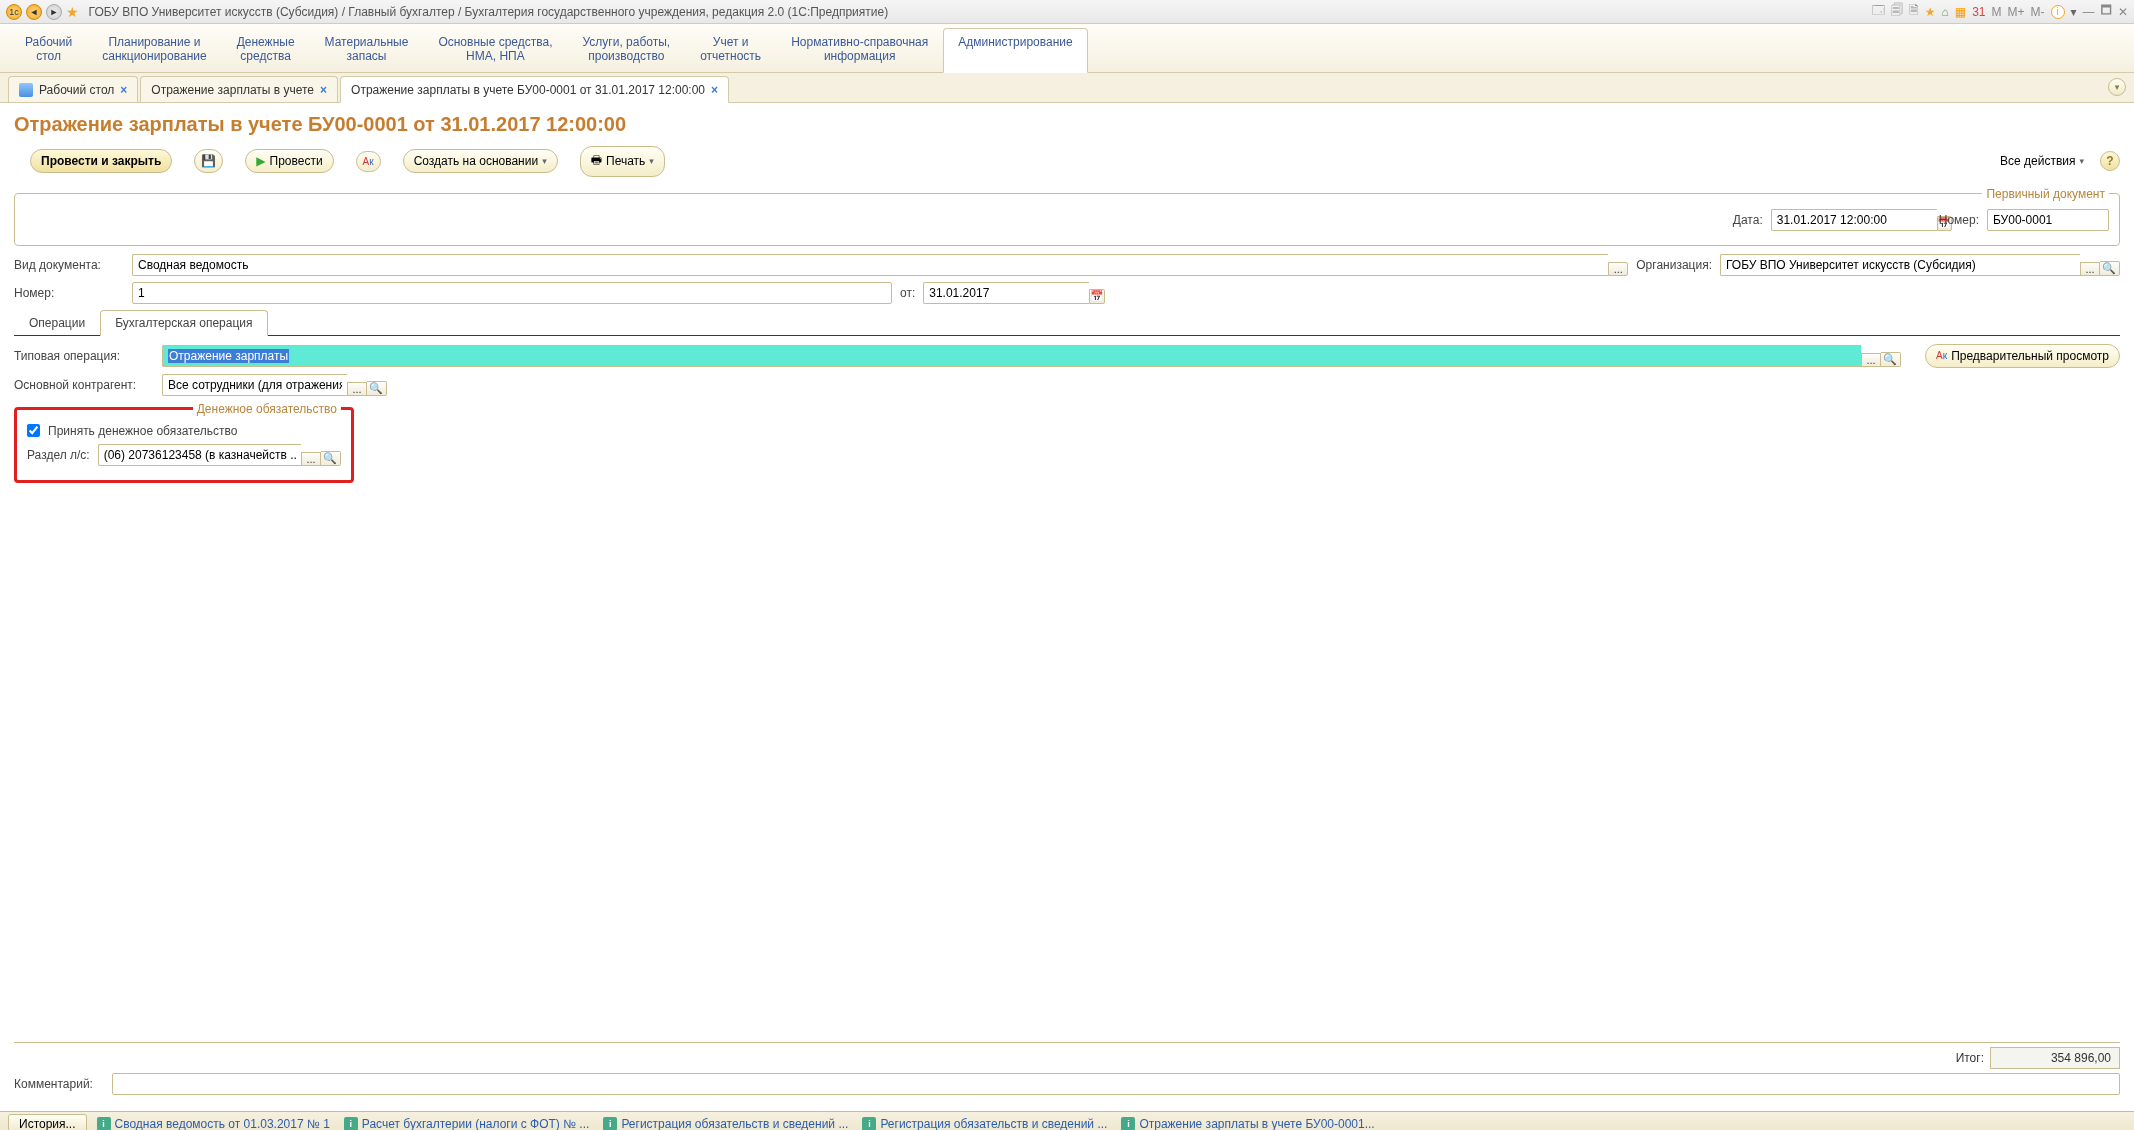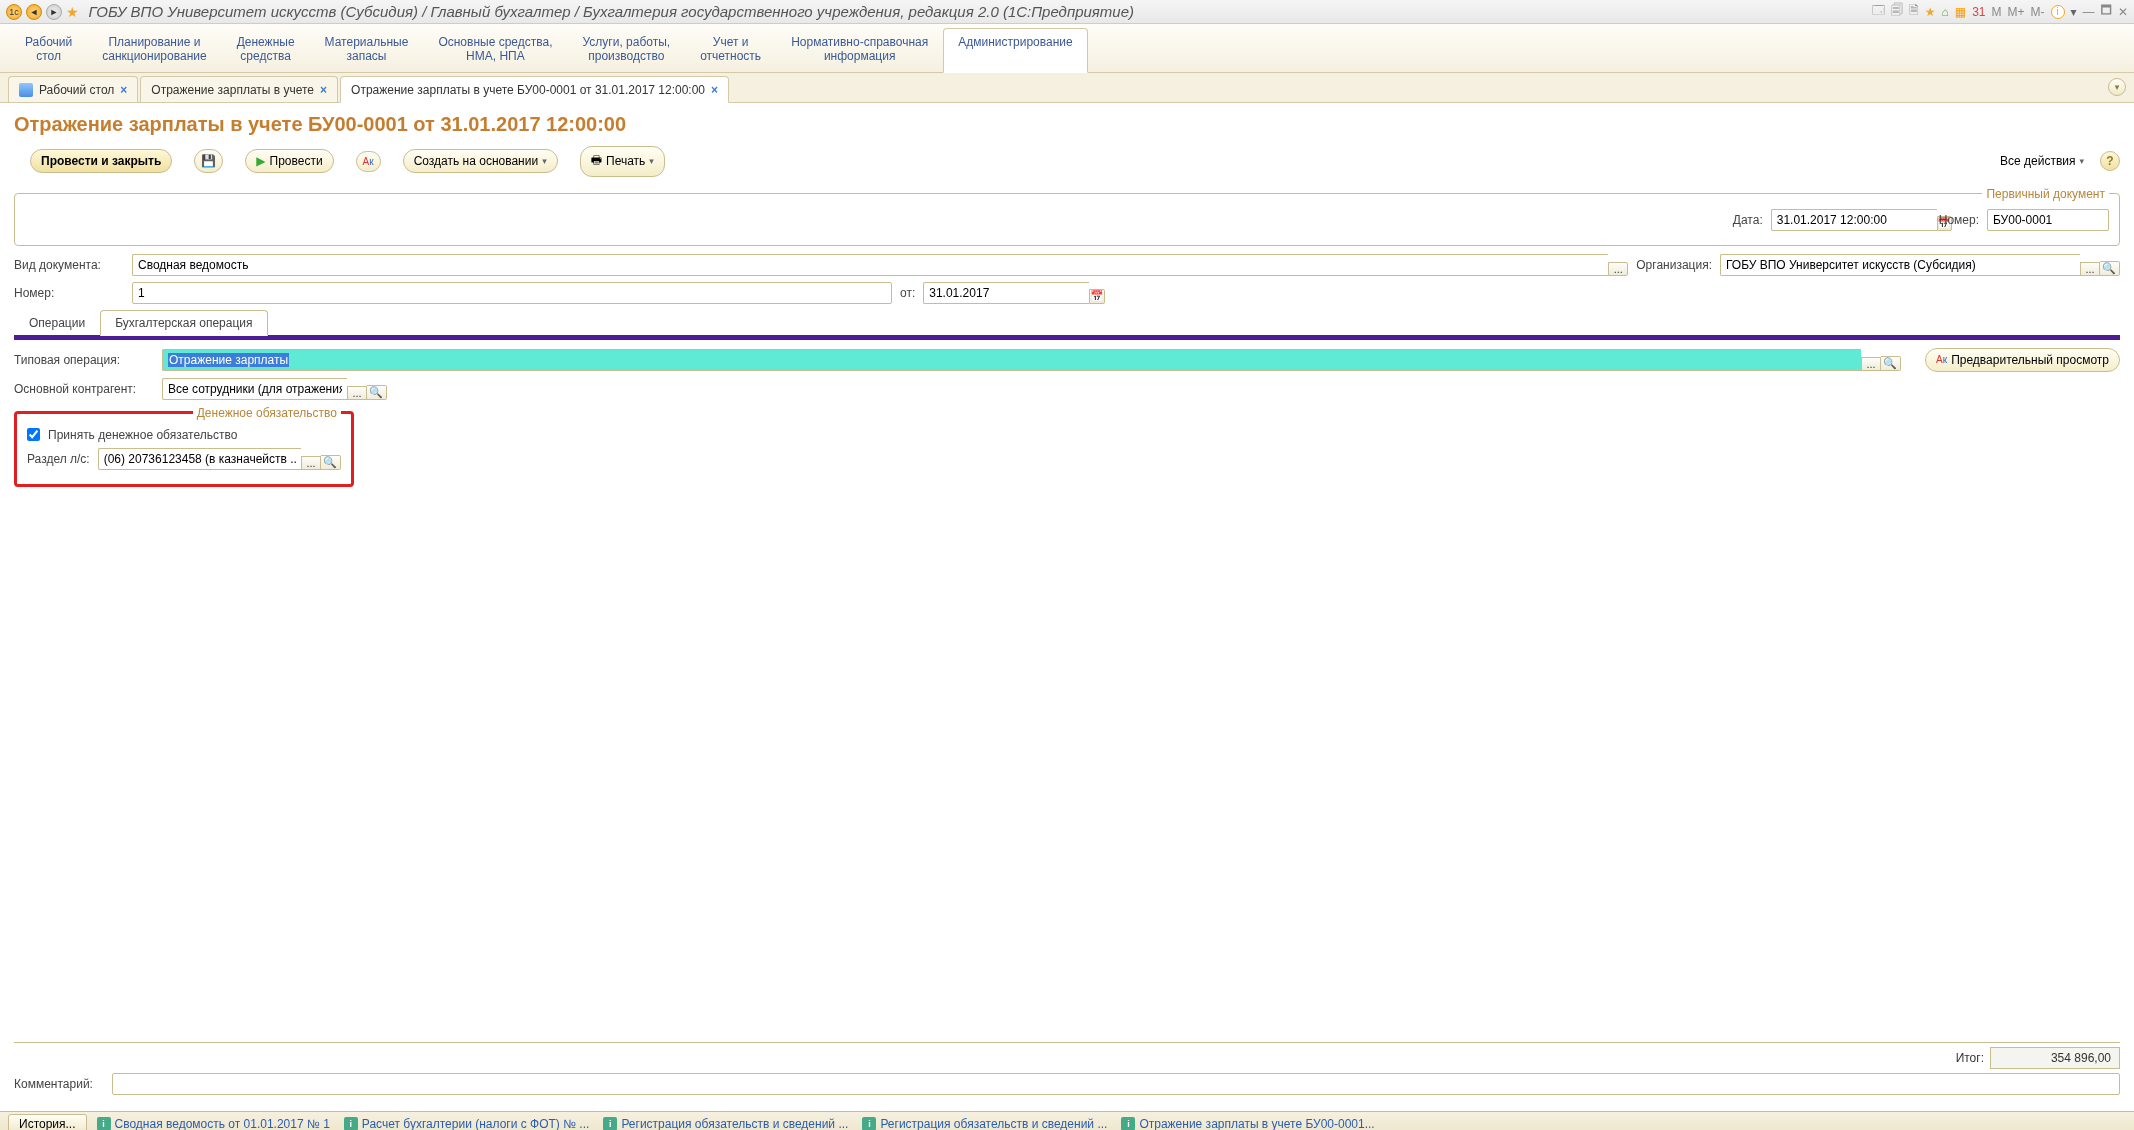--- a/index.html
+++ b/index.html
@@ -2,21 +2,21 @@
 <html><head>
 <meta charset="utf-8">
 <style>
 * { box-sizing: border-box; margin: 0; padding: 0; }
 body { font-family: Arial, sans-serif; font-size: 12px; background: #fff; color: #333; overflow: hidden; }
 .titlebar { height: 24px; background: linear-gradient(#f5f5f5,#e8e8e8); border-bottom: 1px solid #ccc; display: flex; align-items: center; padding: 0 6px; gap: 4px; }
 .tb-btn { width: 16px; height: 16px; border-radius: 50%; display: inline-flex; align-items: center; justify-content: center; font-size: 9px; }
 .tb-orange { background: radial-gradient(#ffd77a,#f5a623); border: 1px solid #d48806; }
 .tb-grey { background: radial-gradient(#eee,#ccc); border: 1px solid #aaa; }
 .tb-star { color: #f5a623; font-size: 14px; }
-.tb-title { flex: 1; color: #555; font-size: 15px; padding-left: 6px; white-space: nowrap; overflow: hidden; font-style: italic; }
+.tb-title { flex: 1; color: #555; font-size: 12px; padding-left: 6px; white-space: nowrap; overflow: hidden; }
 .tb-right { display: flex; gap: 6px; align-items: center; color: #888; }
 .tb-right span { font-size: 12px; }
 .section-tabs { background: linear-gradient(#fefdf8,#f5f0e0); border-bottom: 1px solid #d4c9a8; display: flex; padding: 4px 10px 0; gap: 0; }
 .section-tab { padding: 6px 14px 8px; color: #3b5998; text-align: center; font-size: 12px; cursor: pointer; border: 1px solid transparent; border-bottom: none; line-height: 1.2; }
 .section-tab.active { background: #fff; border: 1px solid #d4c9a8; border-bottom: 1px solid #fff; border-radius: 4px 4px 0 0; margin-bottom: -1px; }
 .doc-tabs { background: #f5f0e0; border-bottom: 1px solid #d4c9a8; display: flex; align-items: center; padding: 0 8px; height: 30px; gap: 0; position: relative; }
 .doc-tab { display: flex; align-items: center; gap: 6px; padding: 5px 10px; border: 1px solid #d4c9a8; border-bottom: none; border-radius: 4px 4px 0 0; background: #f9f5e8; margin-right: 2px; font-size: 12px; color: #333; cursor: pointer; height: 26px; margin-top: 4px; }
 .doc-tab.active { background: #fff; border-bottom: 1px solid #fff; margin-bottom: -1px; height: 27px; }
 .doc-tab .close { color: #3b7dd8; font-weight: bold; cursor: pointer; }
 .expand-btn { margin-left: auto; width: 18px; height: 18px; border: 1px solid #c9bc8f; border-radius: 50%; background: linear-gradient(#fffef5,#f0e8c8); display: flex; align-items: center; justify-content: center; color: #8a7a3a; font-size: 9px; cursor: pointer; }
@@ -31,21 +31,21 @@
 fieldset { border: 1px solid #c9bc8f; border-radius: 4px; padding: 8px 10px; margin-bottom: 8px; }
 fieldset legend { color: #b8863b; padding: 0 4px; font-size: 12px; text-align: right; }
 .form-row { display: flex; align-items: center; gap: 8px; margin-bottom: 6px; }
 .form-row label { font-size: 12px; color: #444; }
 .input { border: 1px solid #c9bc8f; background: #fff; padding: 3px 5px; font-size: 12px; height: 22px; border-radius: 2px; }
 .input-group { display: flex; align-items: flex-end; }
 .input-group .input { border-right: none; border-radius: 2px 0 0 2px; }
 .input-group .ibtn { border: 1px solid #c9bc8f; background: linear-gradient(#fdfdfb,#f0ecd8); width: 20px; display: flex; align-items: center; justify-content: center; cursor: pointer; font-size: 11px; }
 .input-group .ibtn:last-child { border-radius: 0 2px 2px 0; }
 .input-group .ibtn + .ibtn { border-left: none; }
-.tabs-inner { display: flex; border-bottom: 5px solid #4c1d95; margin-bottom: 8px; }
+.tabs-inner { display: flex; border-bottom: 1px solid #4c1d95; margin-bottom: 8px; }
 .tab-inner { padding: 5px 14px; border: 1px solid transparent; border-bottom: none; font-size: 12px; color: #444; cursor: pointer; border-radius: 4px 4px 0 0; }
 .tab-inner.active { border: 1px solid #c9bc8f; border-bottom: 1px solid #fff; background: #fff; margin-bottom: -1px; }
 .highlight-input { background: #5eead4; }
 .highlight-sel { background: #3b7dd8; color: #fff; padding: 0 1px; }
 .red-box { border: 3px solid #e02020 !important; }
 .flex-fill { flex: 1; }
 .footer-row { display: flex; justify-content: flex-end; padding: 4px 0; border-top: 1px solid #c9bc8f; margin-top: auto; align-items: center; gap: 6px; }
 .total-box { border: 1px solid #c9bc8f; background: #f5f5f0; padding: 3px 8px; min-width: 130px; text-align: right; }
 .link-row { display: flex; gap: 40px; padding: 6px 0; }
 .link-row a { color: #2a5db0; text-decoration: underline; font-size: 12px; cursor: pointer; }
@@ -247,21 +247,21 @@
     <label style="width:90px">Комментарий:</label>
     <input class="input flex-fill" style="">
   </div>
 
 </div>
 
 <div class="statusbar">
   <button class="sb-btn">История...</button>
   <div class="sb-item">
       <span class="i-icon">i</span>
-      <span>Сводная ведомость от 01.01.2017 № 1</span>
+      <span>Сводная ведомость от 01.03.2017 № 1</span>
     </div>
   <div class="sb-item">
       <span class="i-icon">i</span>
       <span>Расчет бухгалтерии (налоги с ФОТ) № ...</span>
     </div>
   <div class="sb-item">
       <span class="i-icon">i</span>
       <span>Регистрация обязательств и сведений ...</span>
     </div>
   <div class="sb-item">

